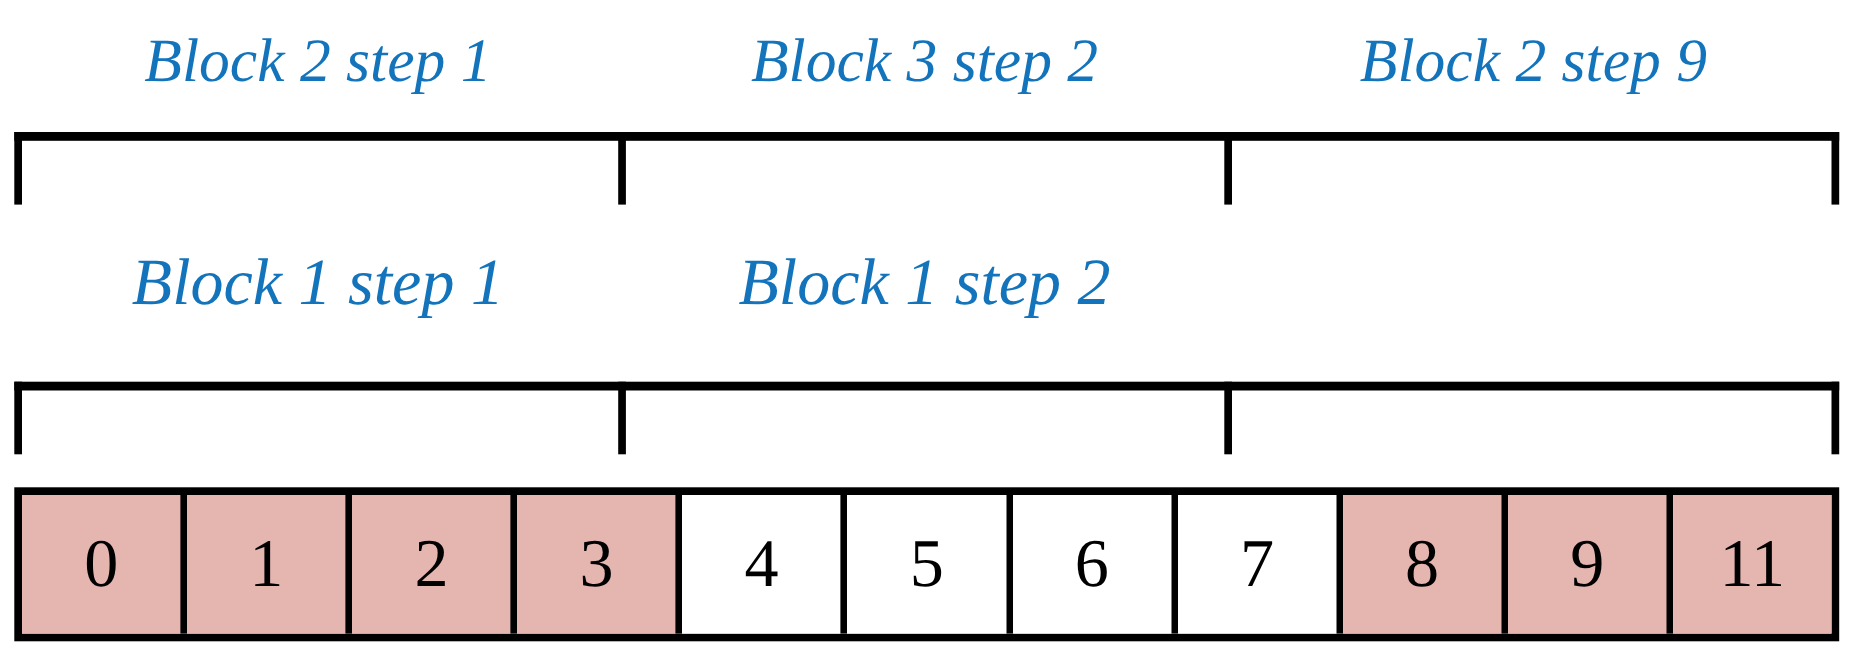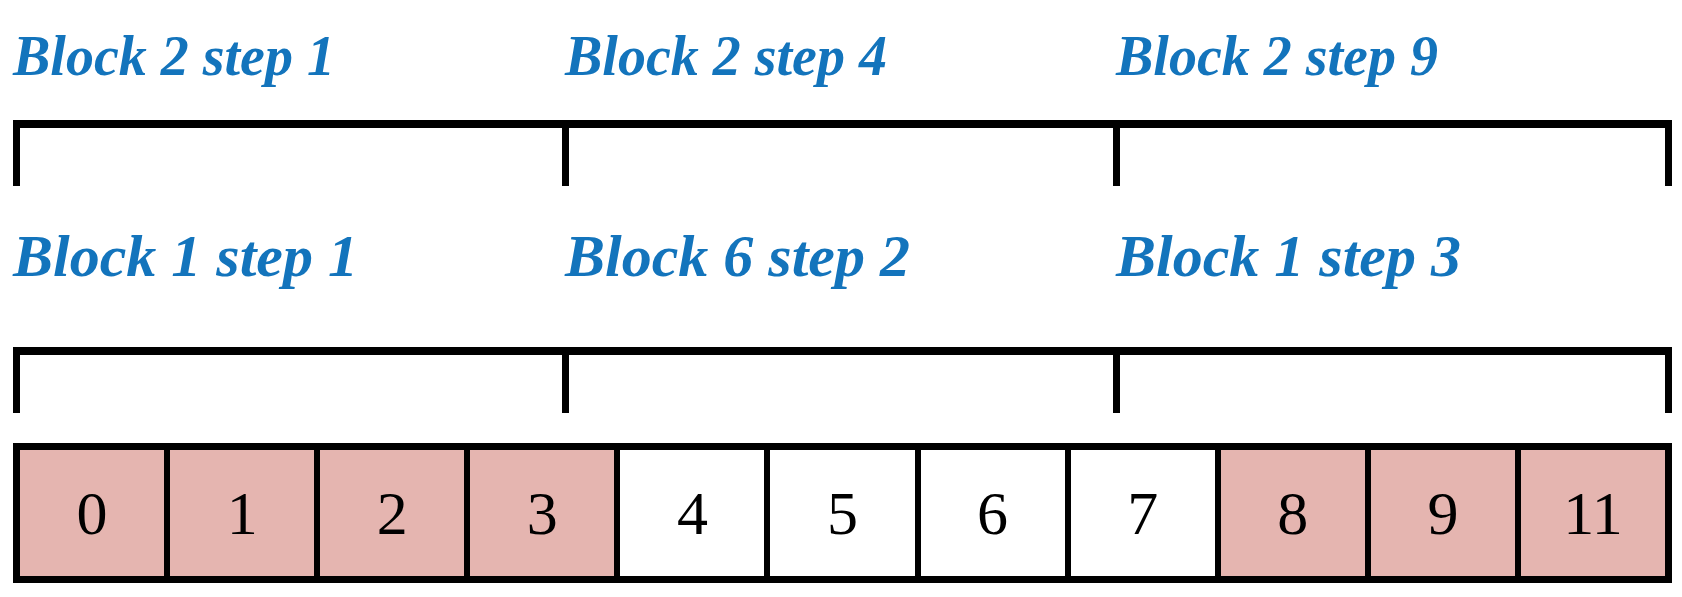--- a/index.html
+++ b/index.html
@@ -20,26 +20,27 @@
 
   
   .label-row {
     position: absolute;
     left: 13px;
     width: 1659px;
     display: flex;
     align-items: flex-end;
   }
   .label-cell {
+    text-align: center;
     color: #1374bc;
     font-style: italic;
     font-family: "Liberation Serif", serif;
     white-space: nowrap;
     line-height: 1.0;
-    font-weight: 700;
+    font-weight: 400;
   }
 
   #row-block2 { top: 8px; height: 76px; }
   #row-block2 .label-cell { font-size: 56px; }
 
   #row-block1 { top: 196px; height: 90px; }
   #row-block1 .label-cell { font-size: 60px; }
 
   
   .seg-1 { width: 552px; }
@@ -105,36 +106,35 @@
   .cell.filled { background: #e5b5b0; }
   .cell-label { line-height: 1; }
 </style>
 </head>
 <body>
 
 <div id="canvas">
 
   <div class="label-row" id="row-block2">
     <div class="label-cell seg-1">Block 2 step 1</div>
-    <div class="label-cell seg-2">Block 2 step 4</div>
+    <div class="label-cell seg-2">Block 3 step 2</div>
     <div class="label-cell seg-3">Block 2 step 9</div>
   </div>
 
   <div class="bracket" id="bracket-top">
     <div class="b-top"></div>
     <div class="b-tick b-left"></div>
     <div class="b-tick b-mid1"></div>
     <div class="b-tick b-mid2"></div>
     <div class="b-tick b-right"></div>
   </div>
 
   <div class="label-row" id="row-block1">
     <div class="label-cell seg-1">Block 1 step 1</div>
-    <div class="label-cell seg-2">Block 6 step 2</div>
-    <div class="label-cell seg-3">Block 1 step 3</div>
+    <div class="label-cell seg-2">Block 1 step 2</div>
   </div>
 
   <div class="bracket" id="bracket-bottom">
     <div class="b-top"></div>
     <div class="b-tick b-left"></div>
     <div class="b-tick b-mid1"></div>
     <div class="b-tick b-mid2"></div>
     <div class="b-tick b-right"></div>
   </div>
 

